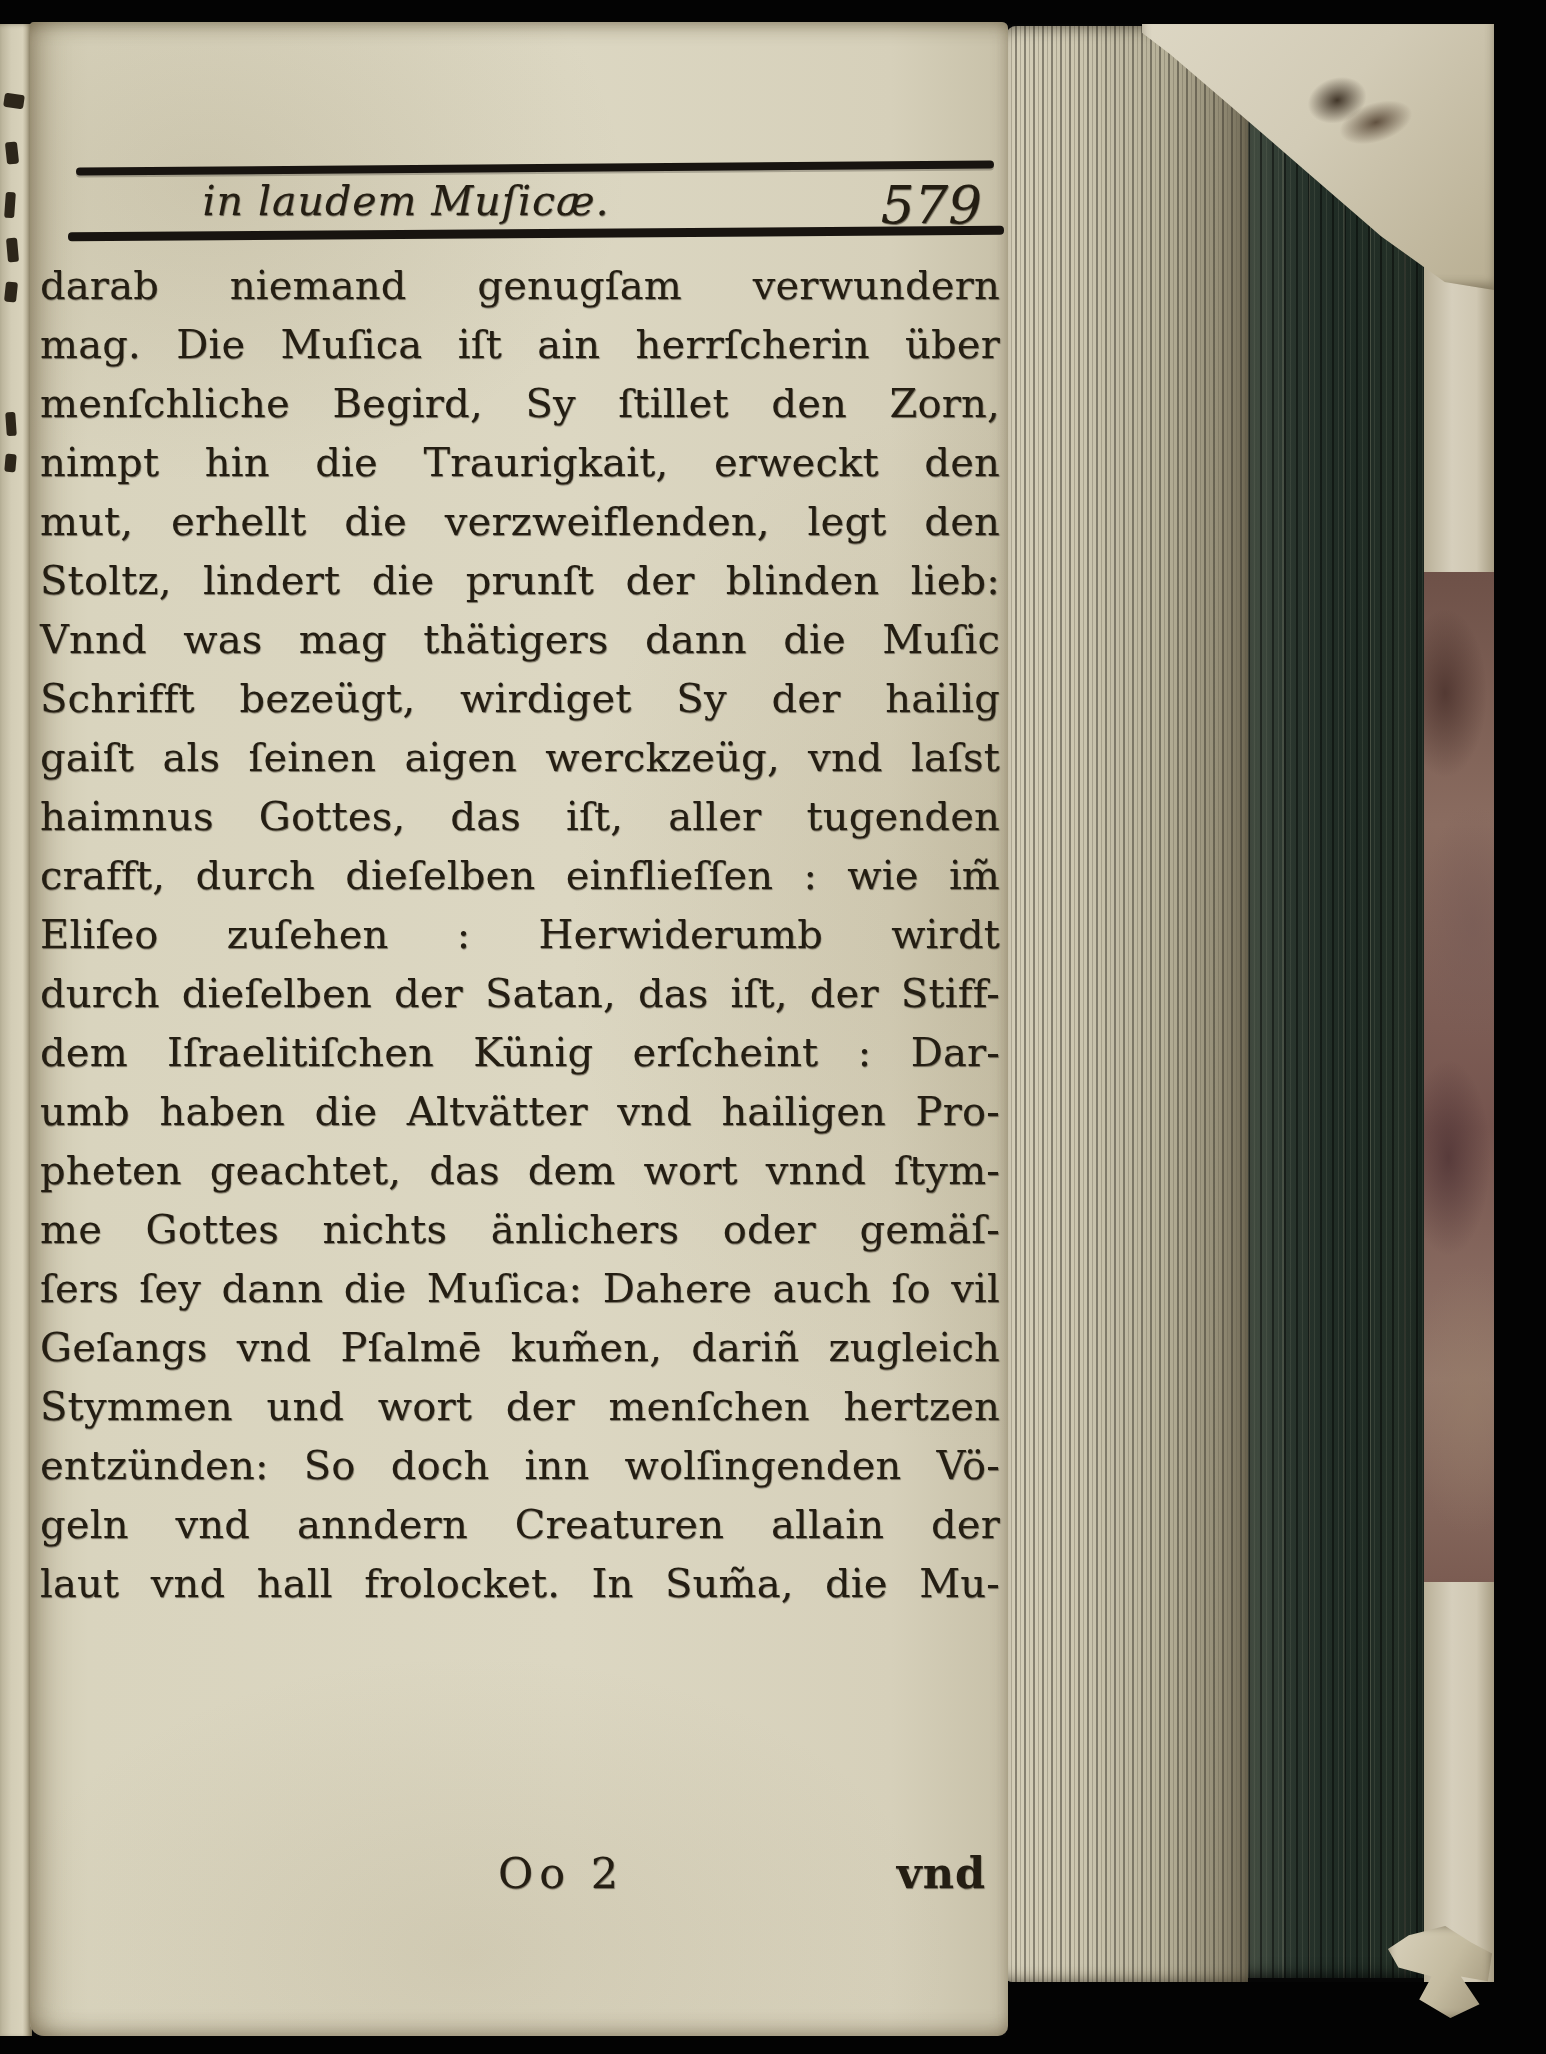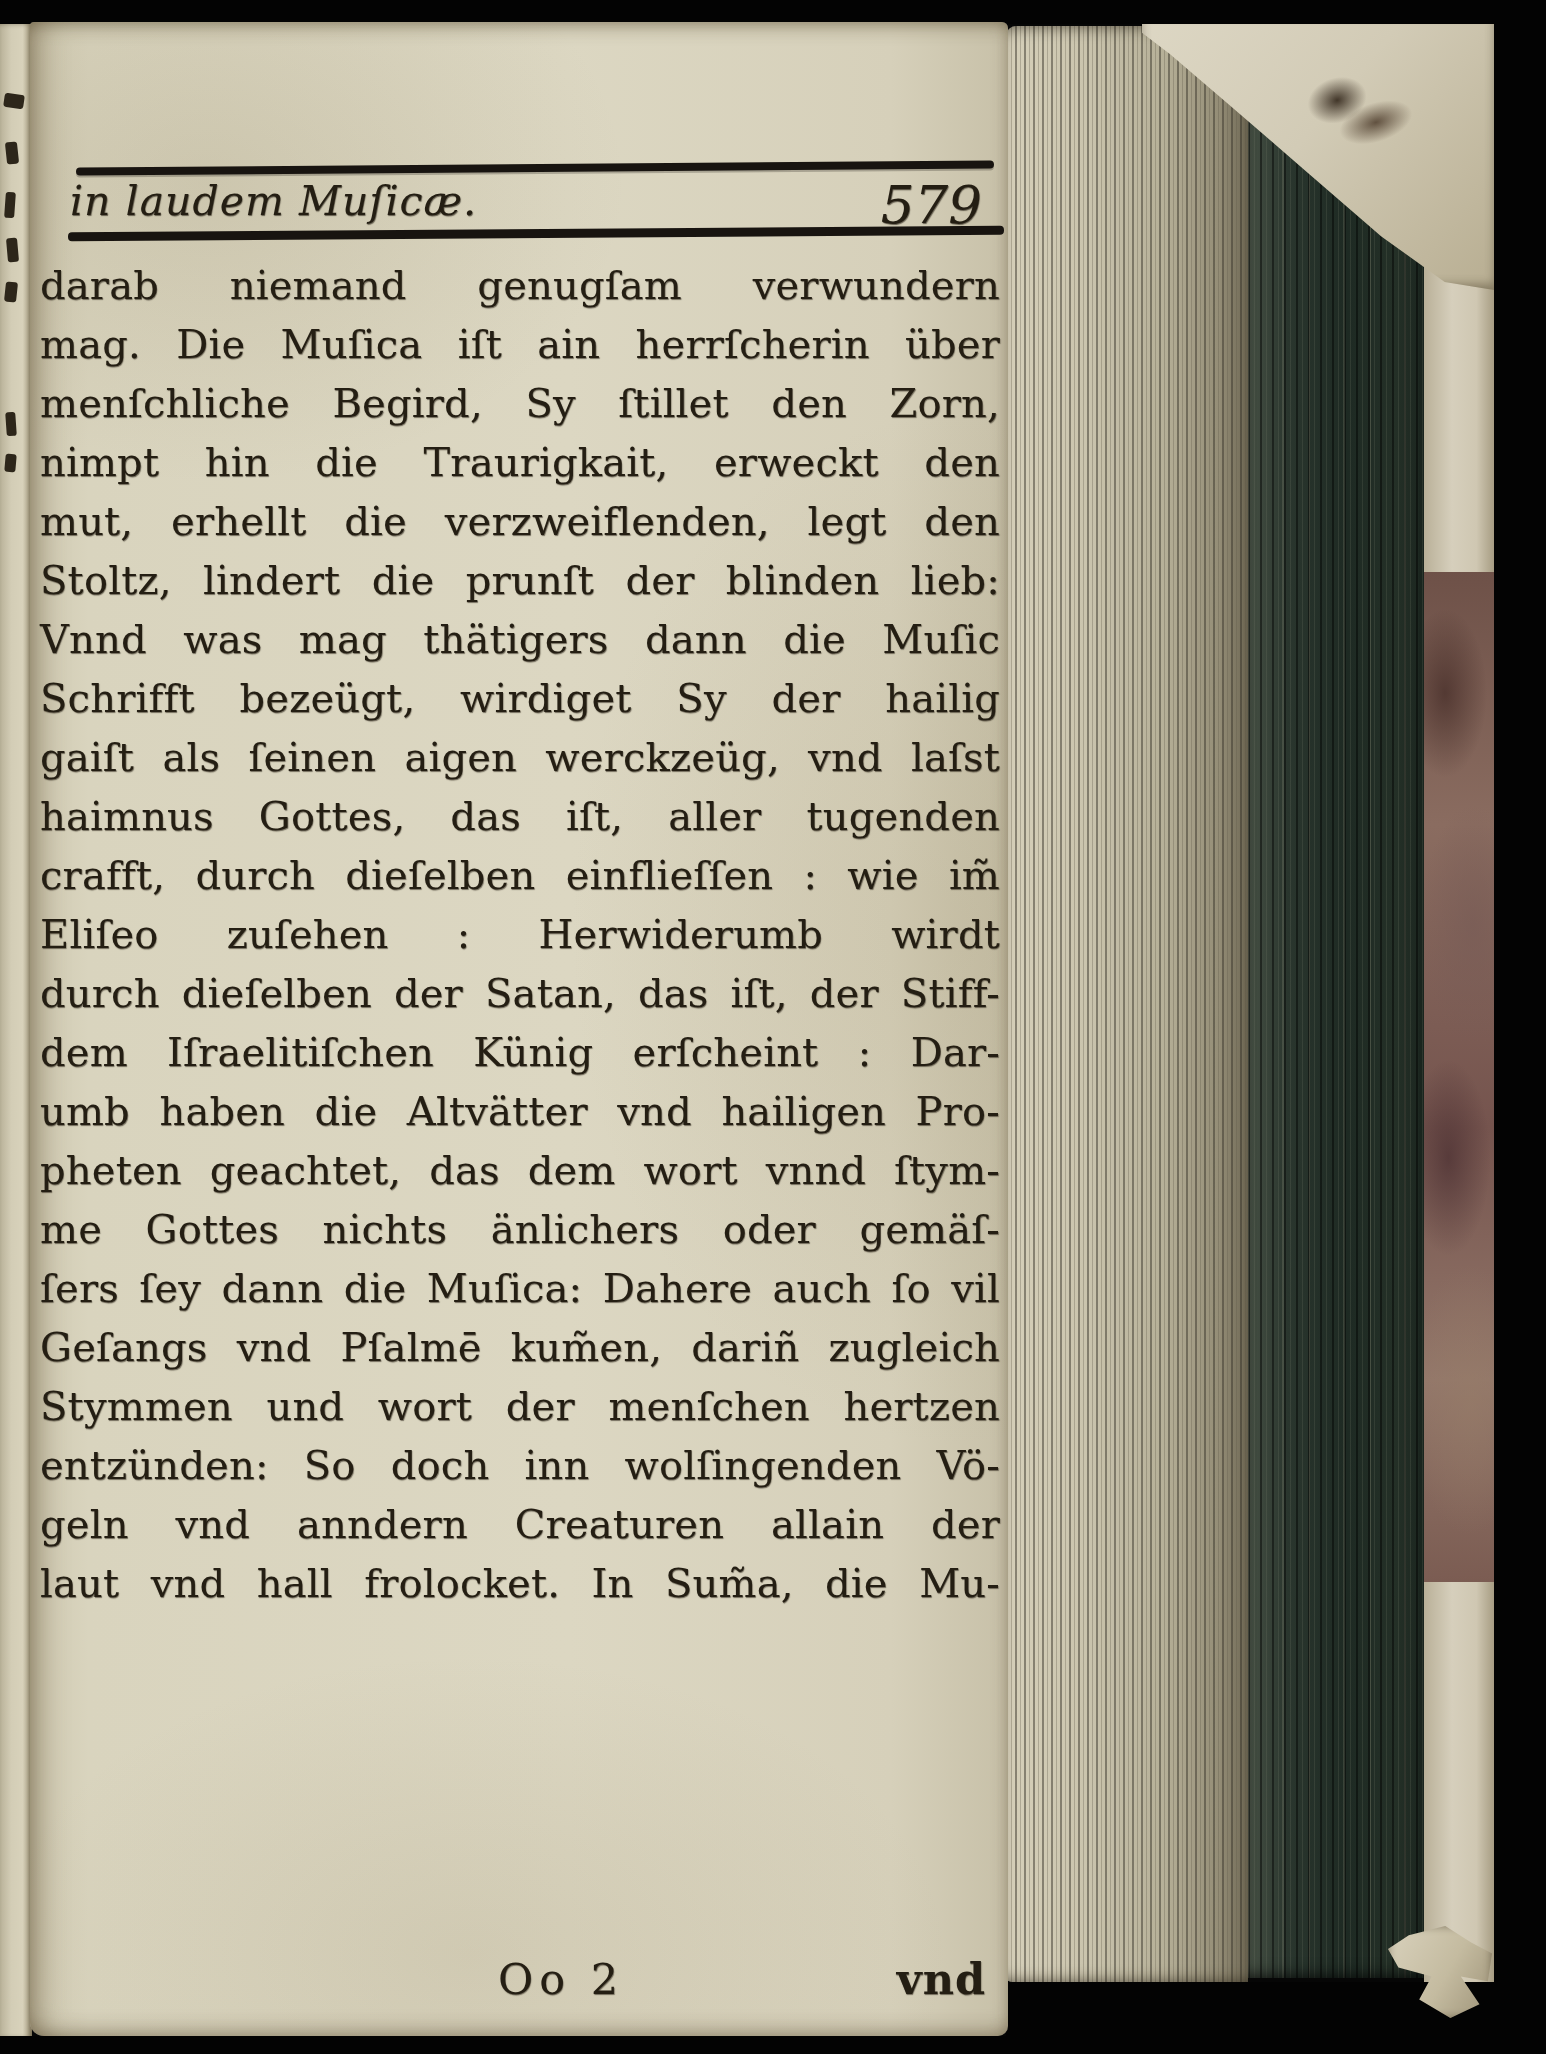--- a/index.html
+++ b/index.html
@@ -57,20 +57,21 @@
   .rule-bottom { left: 38px;  top: 207px; width: 936px; height: 9px;  transform: rotate(-0.40deg); }
 
   .header-row {
     position: absolute;
     left: 40px; top: 152px;
     width: 912px; height: 54px;
   }
   .running-title {
     position: absolute;
     left: 0; right: 240px;
+    text-align: center;
     font-style: italic;
     font-size: 41px;
     line-height: 54px;
     letter-spacing: 1px;
     text-shadow: 0.6px 0.6px 1px rgba(30,24,14,0.6);
   }
   .page-number {
     position: absolute;
     right: 0; top: 4px;
     font-style: italic;
@@ -91,21 +92,21 @@
     text-align: justify;
     text-align-last: justify;
     white-space: normal;
     letter-spacing: 0.2px;
     text-shadow: 0.6px 0.6px 1px rgba(32,26,14,0.55);
     overflow: visible;
   }
 
   .footer-row {
     position: absolute;
-    left: 10px; top: 1926px;
+    left: 10px; top: 1820px;
     width: 960px; height: 62px;
     font-size: 43px;
     line-height: 62px;
     text-shadow: 0.6px 0.6px 1px rgba(32,26,14,0.55);
     text-align: center;
   }
   .signature-mark { position: absolute; left: 458px; letter-spacing: 6px; }
   .catchword     { position: absolute; right: 14px; font-weight: bold; letter-spacing: 1px; }
 
   

